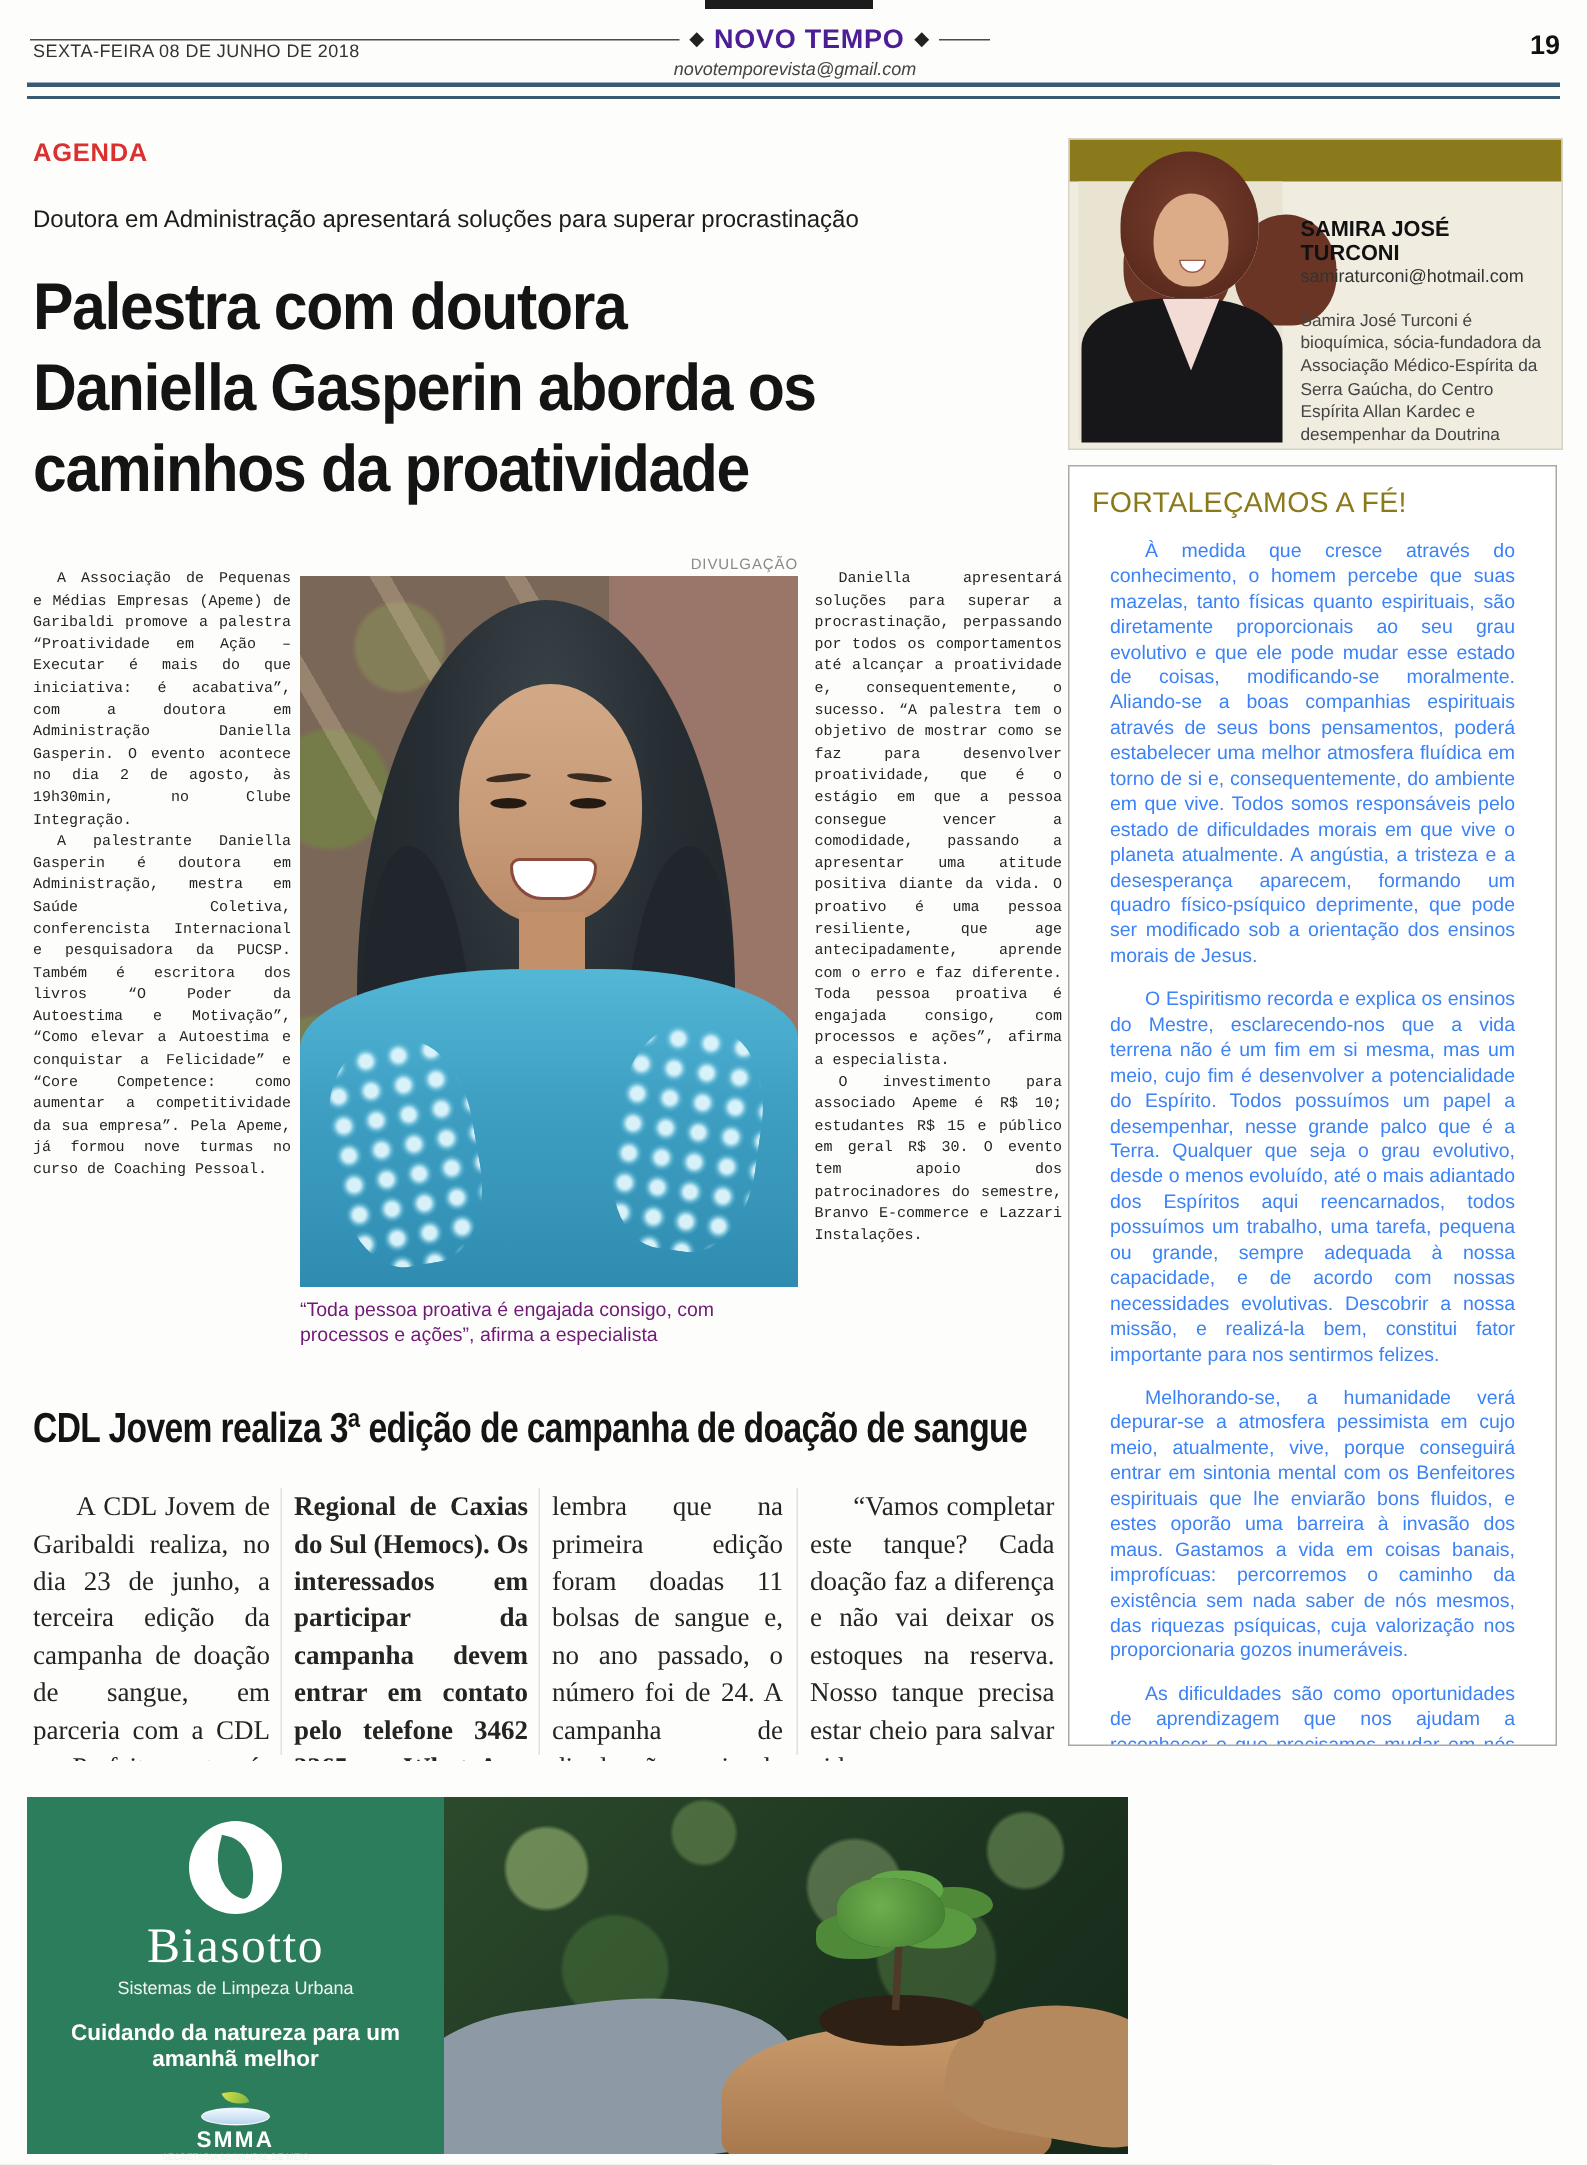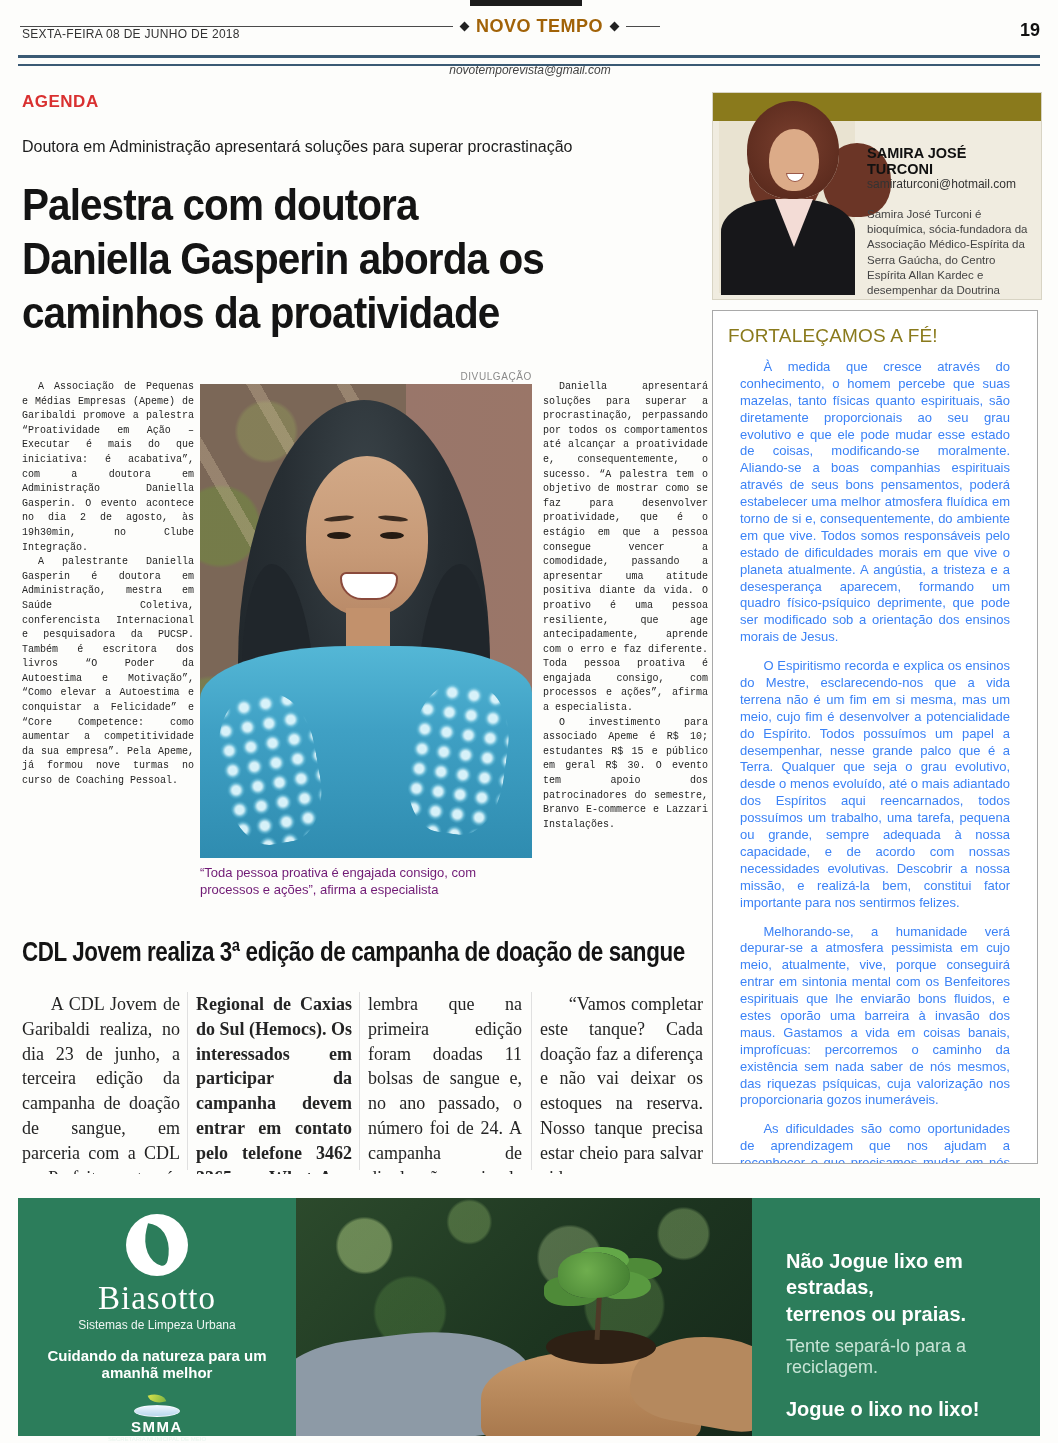--- a/index.html
+++ b/index.html
@@ -7,22 +7,22 @@
         font-family:"Liberation Sans",sans-serif;overflow:hidden;color:#1a1a1a;}
   .abs{position:absolute;}
 
   
   .artifact{left:470px;top:0;width:112px;height:6px;background:#1c1c1c;}
   .masthead-row{left:20px;top:16px;width:640px;display:flex;align-items:center;gap:8px;}
   .mast-rule{height:1px;background:#4a4a4a;}
   .mast-rule.grow{flex:1;}
   .mast-rule.short{width:34px;}
   .mast-diamond{width:7px;height:7px;background:#222;transform:rotate(45deg);flex:0 0 auto;}
-  .mast-title{font-size:18px;font-weight:bold;color:#a16207;letter-spacing:.5px;white-space:nowrap;}
-  .mast-email{left:380px;top:39px;width:300px;text-align:center;font-style:italic;font-size:12px;color:#444;margin-top:24px;}
+  .mast-title{font-size:18px;font-weight:bold;color:#4c1d95;letter-spacing:.5px;white-space:nowrap;}
+  .mast-email{left:380px;top:39px;width:300px;text-align:center;font-style:italic;font-size:12px;color:#444;}
   .edition-date{left:22px;top:27px;font-size:12px;color:#333;letter-spacing:.3px;}
   .page-num{right:18px;top:20px;font-size:18px;font-weight:bold;color:#111;}
   .double-rule{left:18px;right:18px;top:55px;height:6px;border-top:3px solid #3a5a74;border-bottom:2px solid #3a5a74;}
 
   
   .kicker{left:22px;top:92px;font-size:17px;font-weight:bold;color:#d93030;letter-spacing:.5px;}
   .subtitle{left:22px;top:138px;font-size:16px;color:#1c1c1c;}
   .headline{left:22px;top:178px;transform:scaleX(.92);transform-origin:left top;}
   .headline div{font-size:44px;line-height:54px;font-weight:bold;color:#141414;white-space:nowrap;letter-spacing:-1px;}
 
@@ -252,21 +252,15 @@
       </div>
     </div>
     <div class="ad-photo">
       <div class="sleeve"></div>
       <div class="hand1"></div>
       <div class="hand2"></div>
       <div class="soil"></div>
       <div class="trunk"></div>
       <div class="foliage"></div>
     </div>
-    <div class="ad-right">
-      <div class="msg-line">Não Jogue lixo em estradas,</div>
-      <div class="msg-line">terrenos ou praias.</div>
-      <div class="msg-sub">Tente separá-lo para a reciclagem.</div>
-      <div class="msg-cta">Jogue o lixo no lixo!</div>
-    </div>
   </div>
 
 </div>
 
 </body></html>

